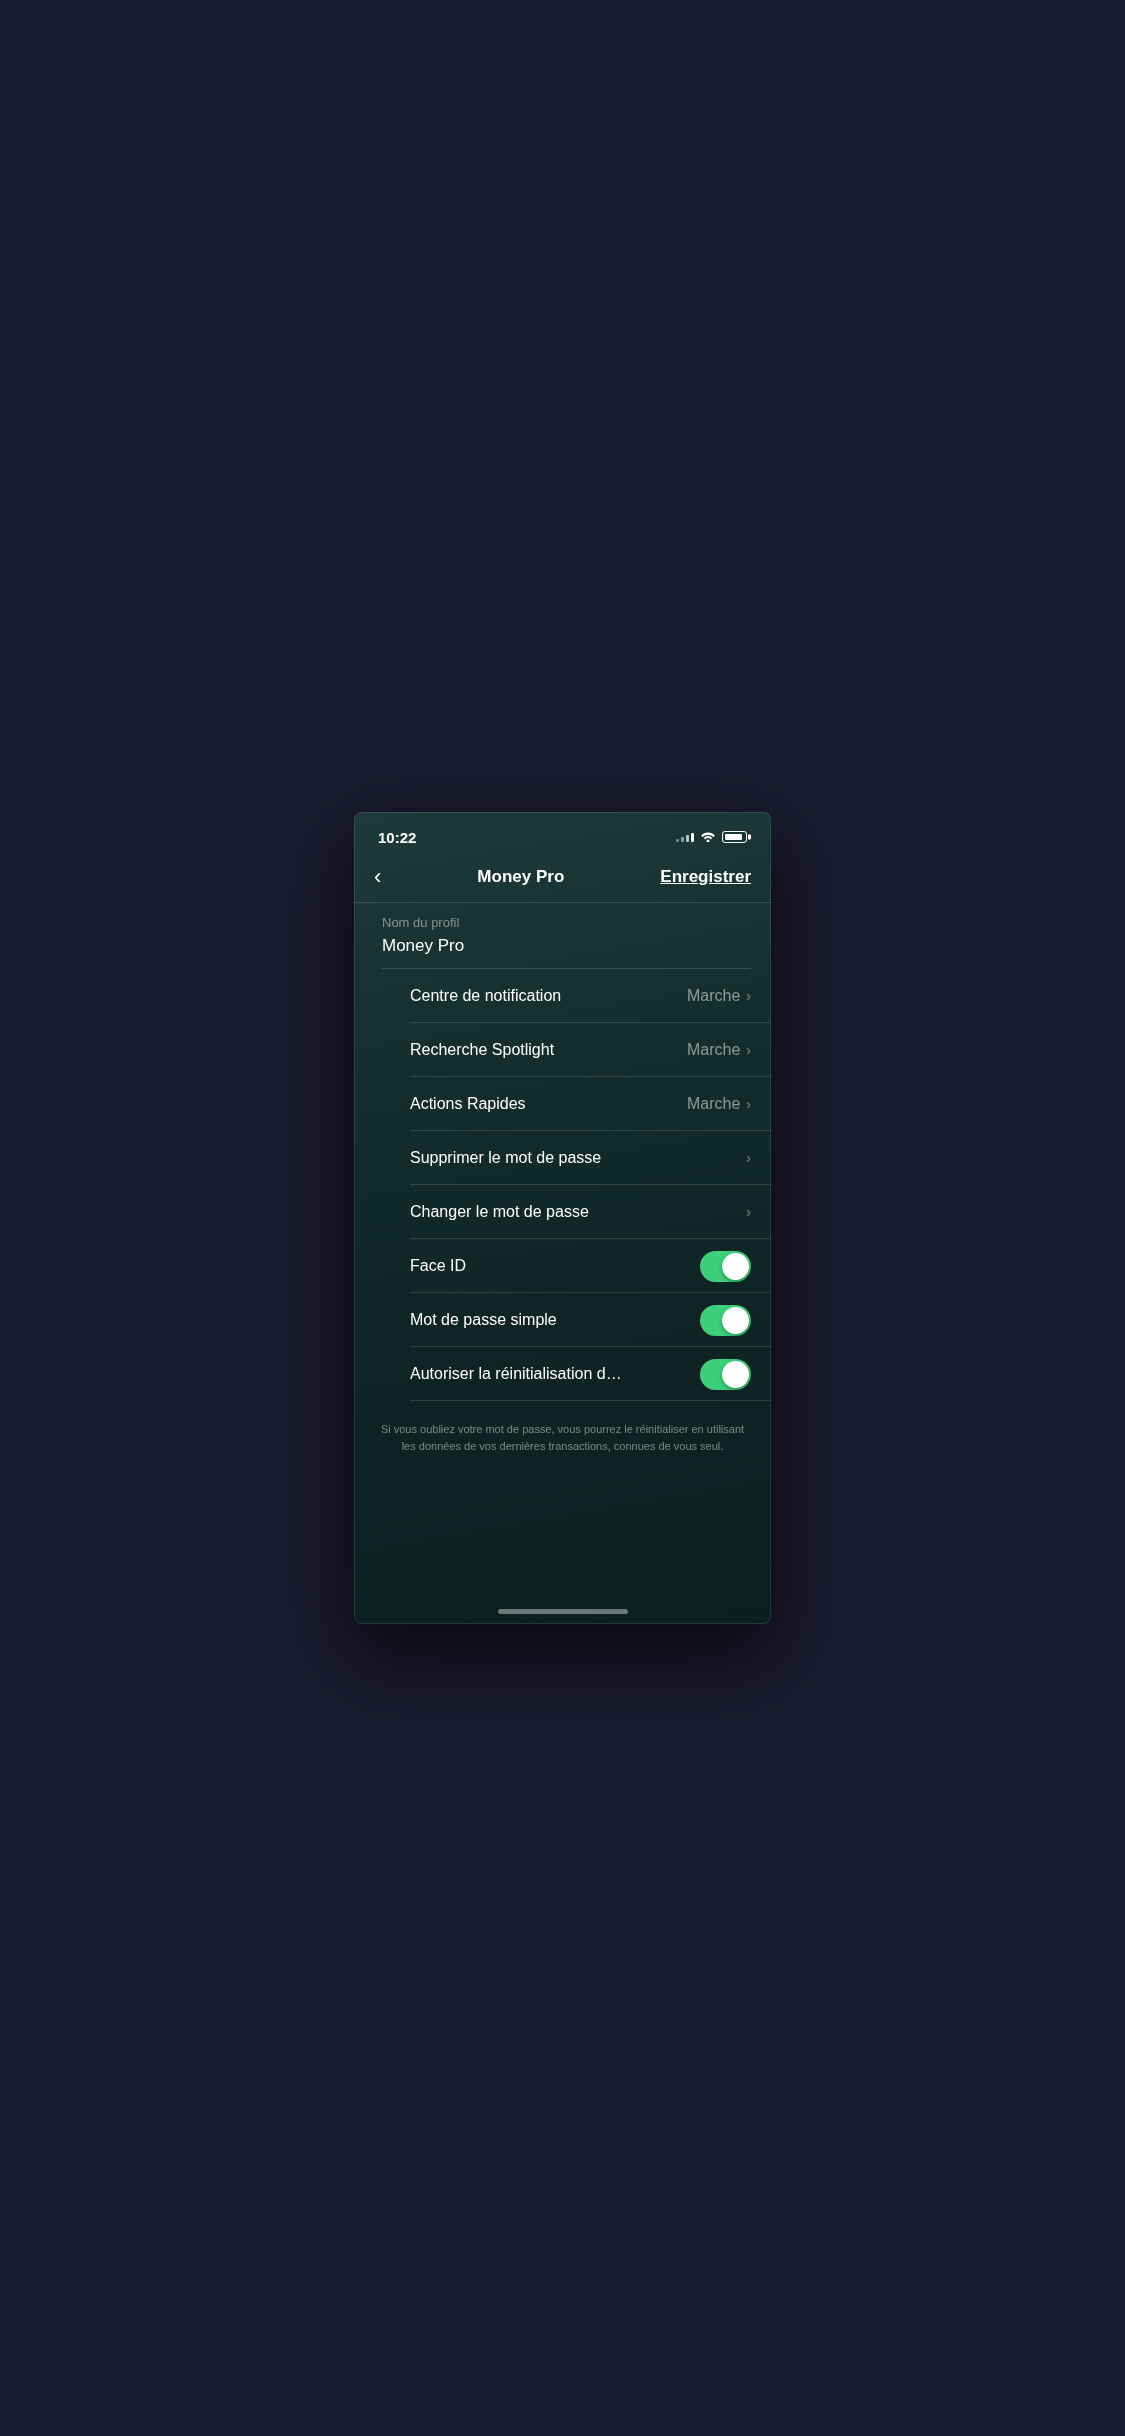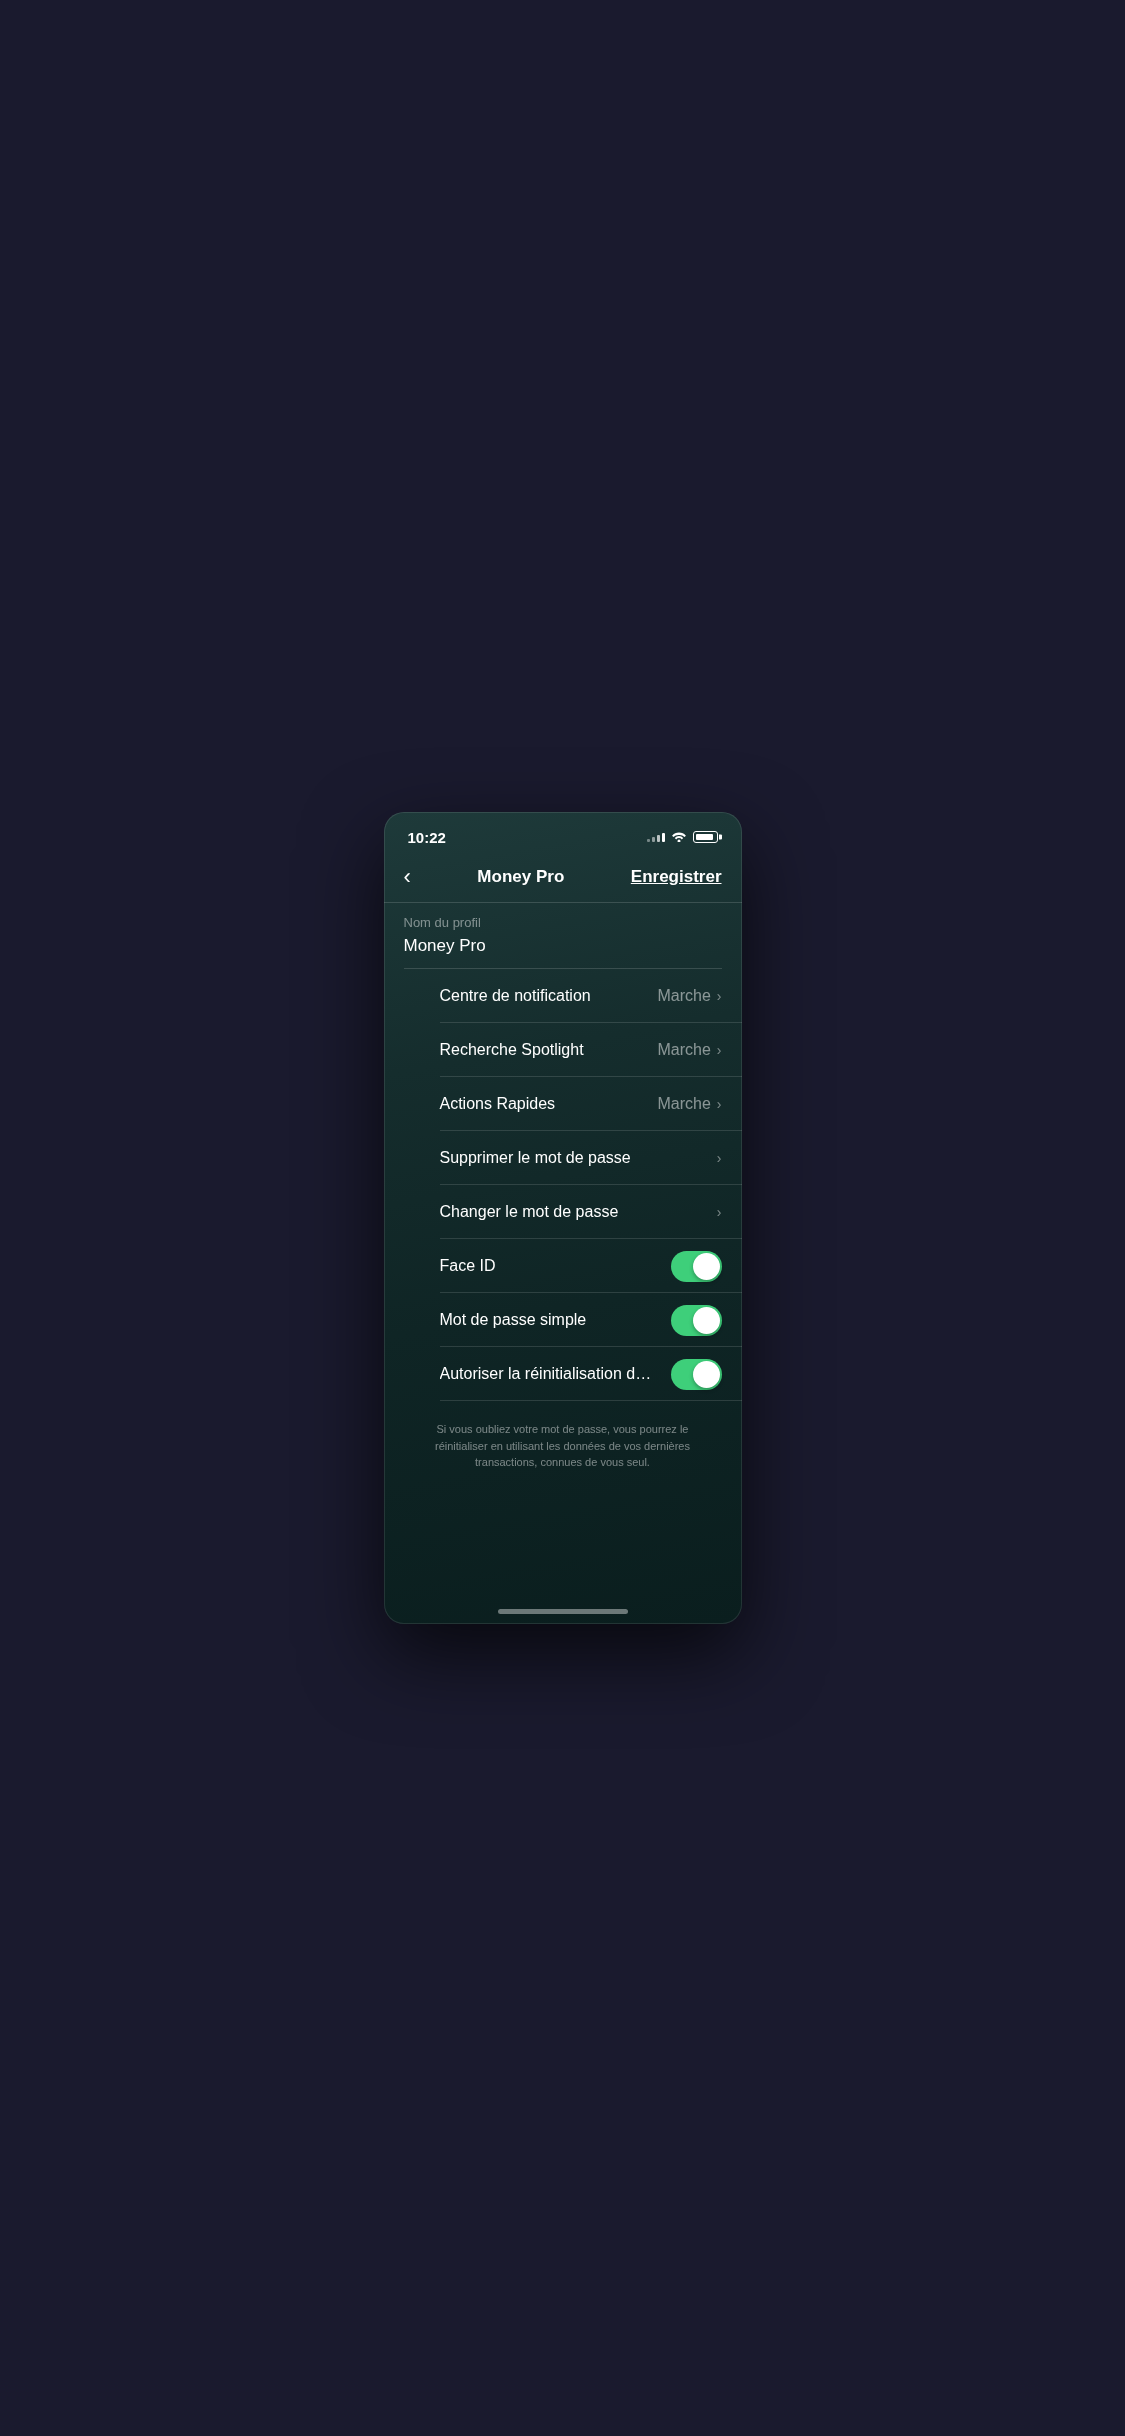--- a/index.html
+++ b/index.html
@@ -8,24 +8,24 @@
     body {
       background: #1a1a2e;
       display: flex;
       justify-content: center;
       align-items: center;
       min-height: 100vh;
       font-family: -apple-system, BlinkMacSystemFont, 'SF Pro Display', 'Helvetica Neue', Arial, sans-serif;
     }
 
     .phone-frame {
-      width: 358px;
+      width: 417px;
       height: 812px;
       background: linear-gradient(170deg, #1e3a3a 0%, #152d2d 30%, #0f2525 60%, #0a1e1e 100%);
-      border-radius: 20px;
+      border-radius: 8px;
       overflow: hidden;
       position: relative;
       box-shadow: 0 30px 80px rgba(0,0,0,0.7), inset 0 0 0 1px rgba(255,255,255,0.1);
     }
 
     
     .status-bar {
       display: flex;
       justify-content: space-between;
       align-items: center;
@@ -123,20 +123,21 @@
     
     .divider {
       height: 1px;
       background: rgba(255,255,255,0.15);
       margin: 0;
     }
 
     
     .profile-section {
       padding: 12px 20px 0;
+      margin-left: 8px;
     }
 
     .profile-label {
       color: rgba(255,255,255,0.45);
       font-size: 13px;
       margin-bottom: 6px;
     }
 
     .profile-input {
       color: #ffffff;

